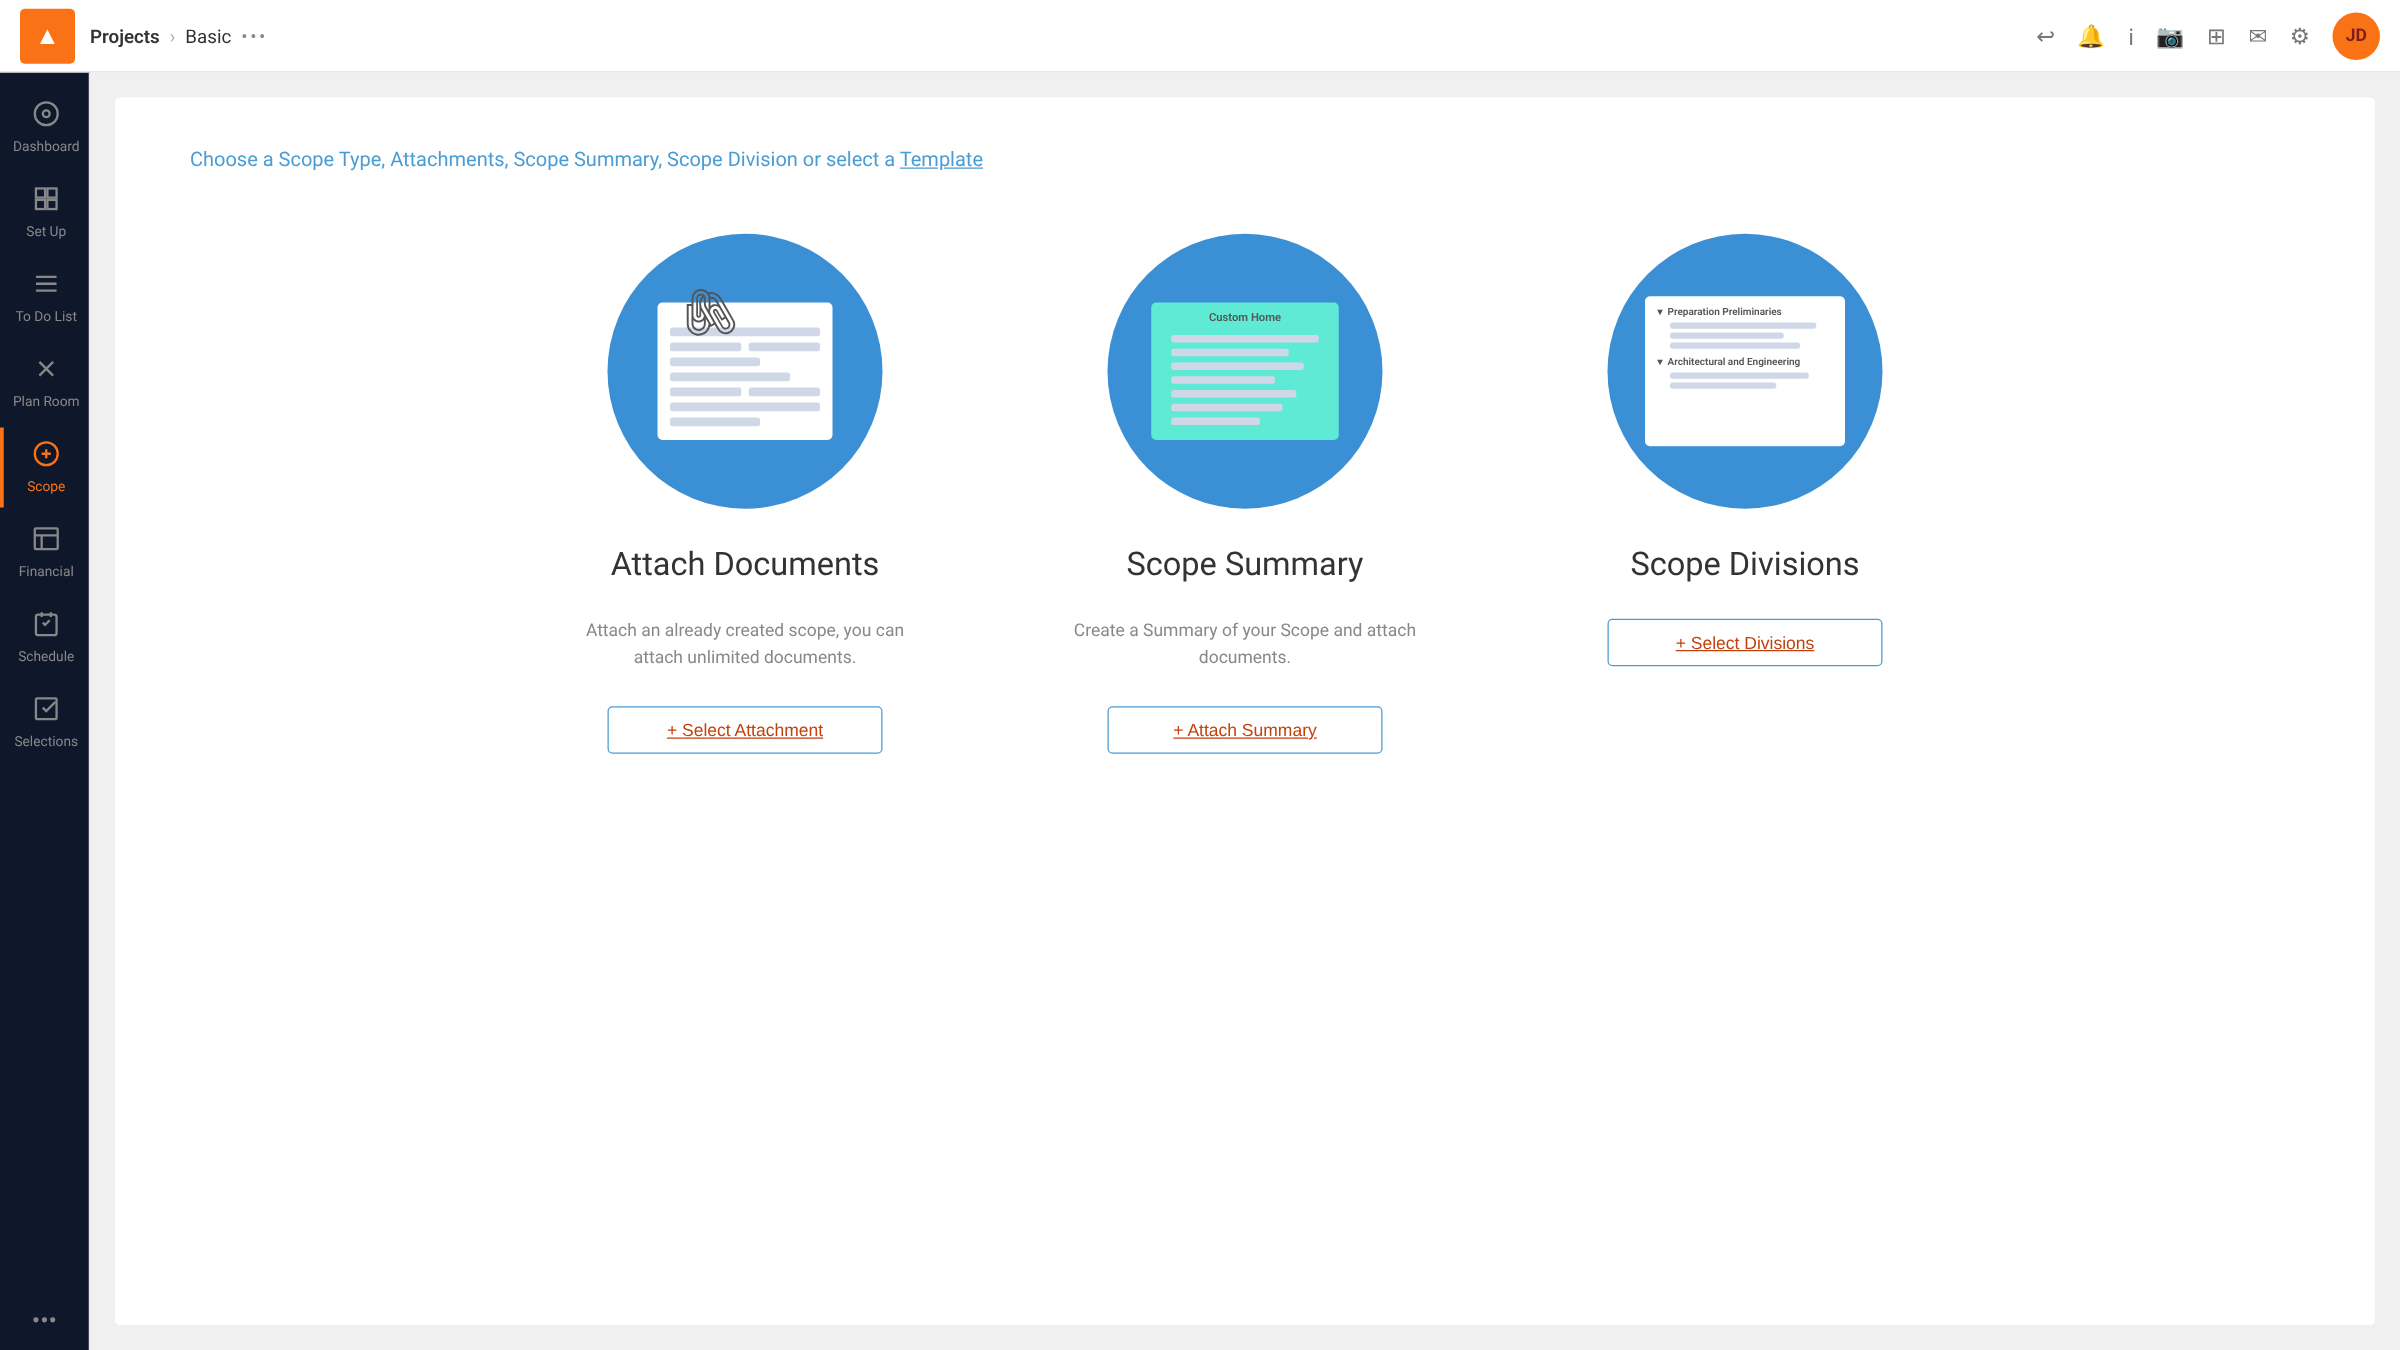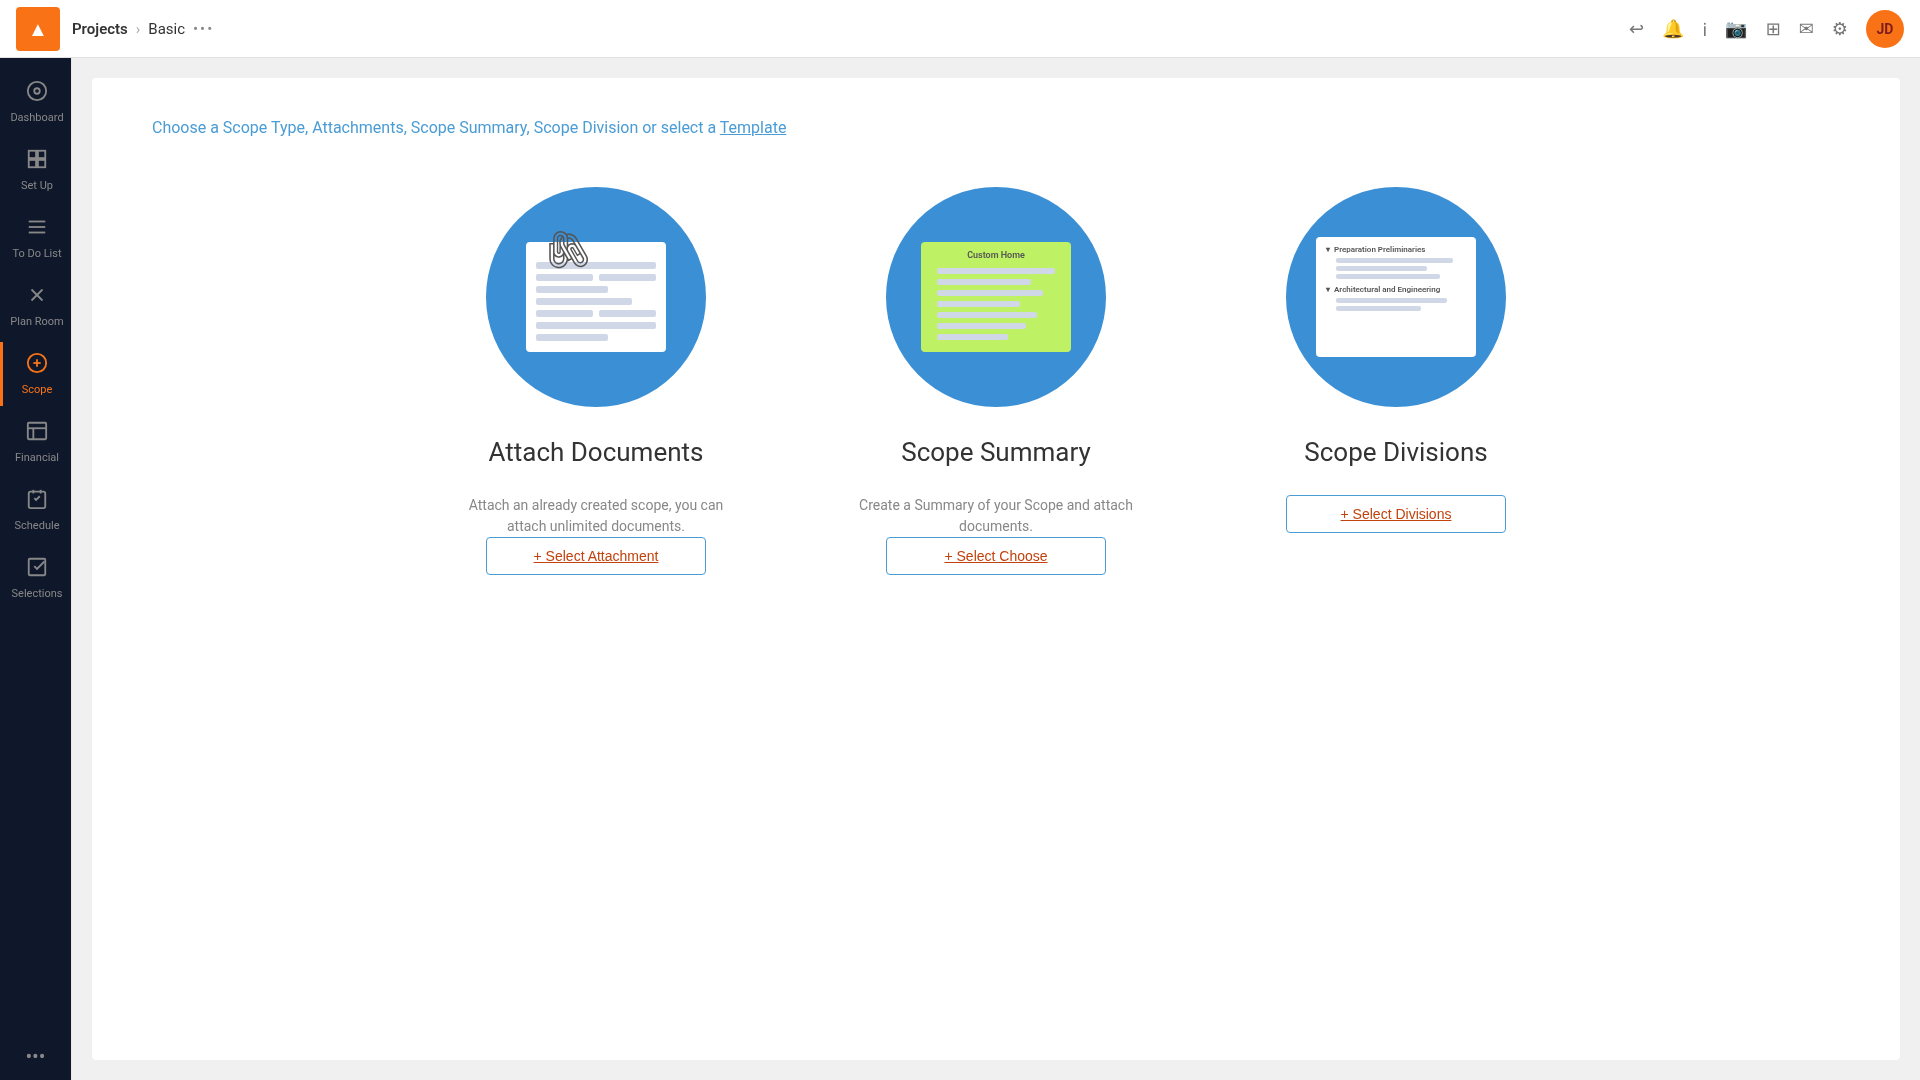--- a/index.html
+++ b/index.html
@@ -155,21 +155,21 @@
       position: absolute;
       top: -15px;
       left: 15px;
       font-size: 40px;
       color: #555;
       transform: rotate(-15deg);
     }
 
     
     .summary-illustration {
-      background: #bef264;
+      background: #5eead4;
       width: 150px;
       height: 110px;
       border-radius: 4px;
       padding: 8px 16px;
     }
     .summary-title {
       font-size: 9px;
       color: #555;
       font-weight: 600;
       margin-bottom: 8px;
@@ -215,20 +215,21 @@
       font-weight: 400;
       color: #333;
       margin-bottom: 28px;
       text-align: center;
     }
     .card-desc {
       font-size: 14px;
       color: #888;
       text-align: center;
       line-height: 1.5;
+      margin-bottom: 28px;
       max-width: 280px;
     }
     .select-btn {
       border: 1.5px solid #4a9cd4;
       background: white;
       color: #c2410c;
       padding: 10px 30px;
       border-radius: 4px;
       font-size: 14px;
       cursor: pointer;
@@ -394,21 +395,21 @@
                 <div class="summary-line" style="width:90%"></div>
                 <div class="summary-line" style="width:70%"></div>
                 <div class="summary-line" style="width:85%"></div>
                 <div class="summary-line" style="width:75%"></div>
                 <div class="summary-line" style="width:60%"></div>
               </div>
             </div>
           </div>
           <h2 class="card-title">Scope Summary</h2>
           <p class="card-desc">Create a Summary of your Scope and attach documents.</p>
-          <button class="select-btn">+ Select Choose</button>
+          <button class="select-btn">+ Attach Summary</button>
         </div>
 
         <div class="scope-card">
           <div class="circle-illustration">
             <div class="divisions-illustration">
               <div class="div-section">
                 <div class="div-header">
                   <span>▾</span>
                   <span>Preparation Preliminaries</span>
                 </div>

